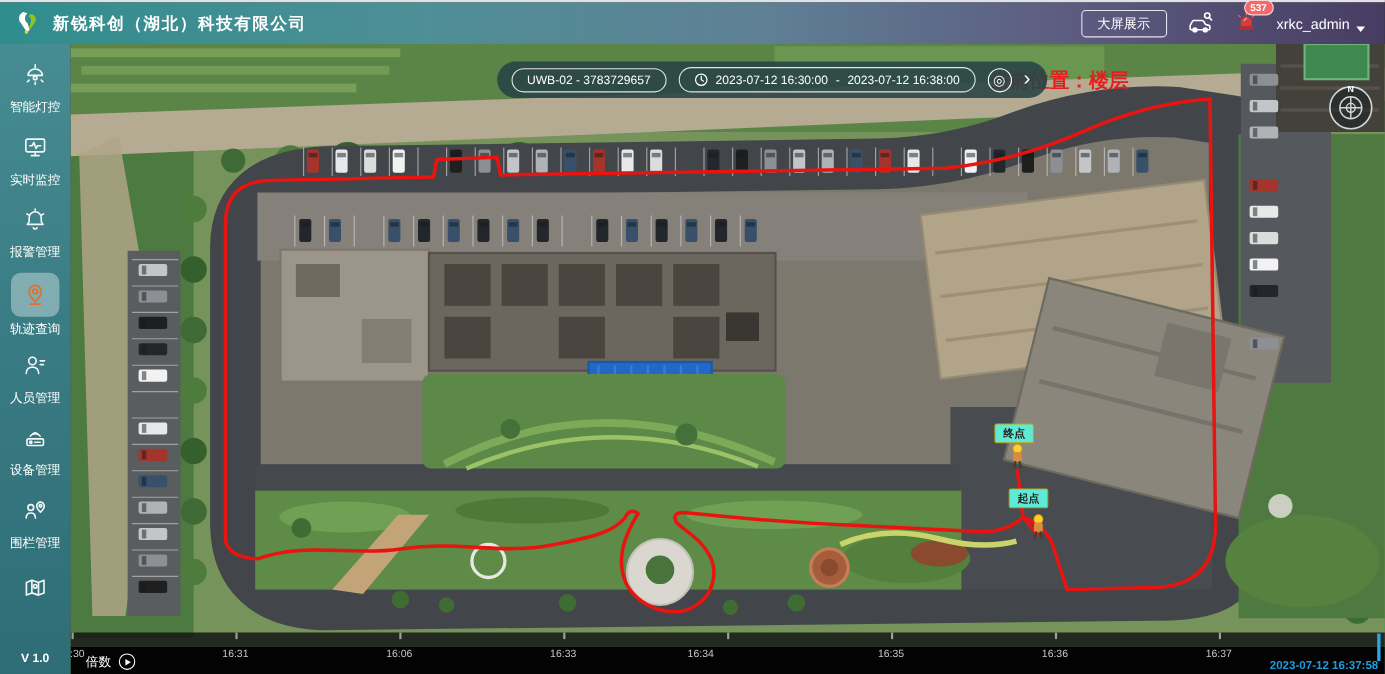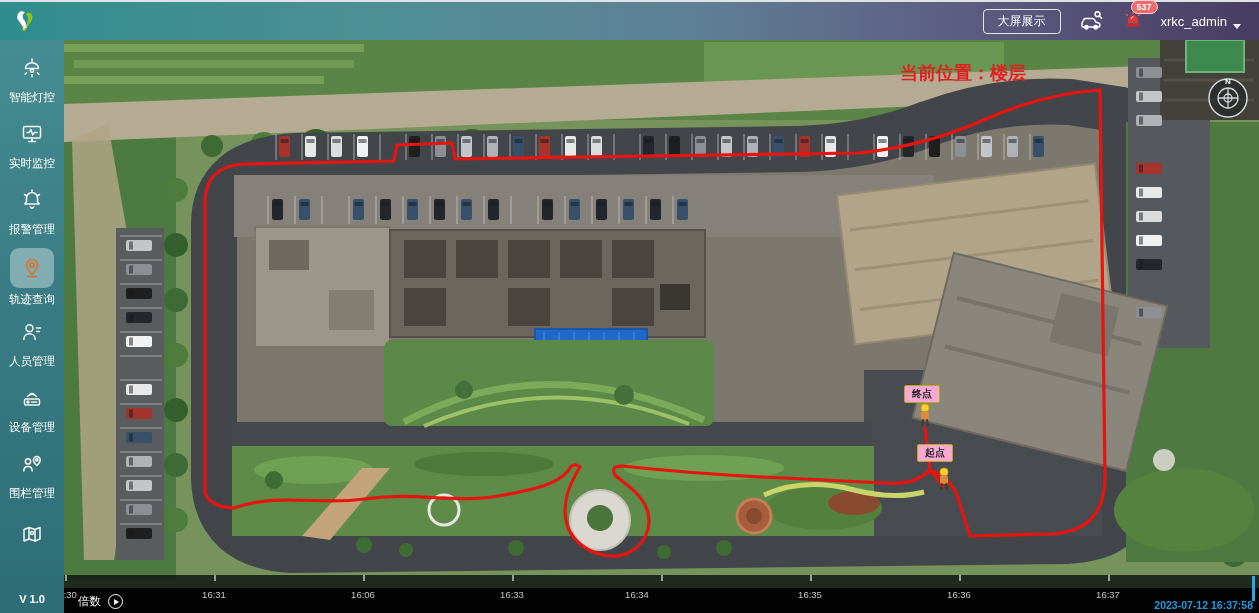--- a/index.html
+++ b/index.html
@@ -62,21 +62,21 @@
     display:flex; align-items:center; justify-content:center; font-size:13px; cursor:pointer;
   }
   .chevron { color:#fff; font-size:19px; line-height:1; cursor:pointer; padding:0 2px 3px 0; }
 
   .current-loc { position:absolute; left:836px; top:21px; color:#e31f1f; font-size:18px; font-weight:bold; z-index:9; }
 
   .compass { position:absolute; left:1142px; top:36px; width:44px; height:44px; z-index:9; cursor:pointer; }
   .compass-n { position:absolute; left:50%; top:1px; transform:translateX(-50%); color:#fff; font-size:8px; font-weight:bold; z-index:2; }
 
   .marker-label {
-    position:absolute; background:#f9a8d4; border:1px solid #b7a912; color:#222;
+    position:absolute; background:#5eead4; border:1px solid #b7a912; color:#222;
     font-size:10px; font-weight:bold; padding:1px 7px; border-radius:2px; z-index:8; white-space:nowrap;
   }
   .marker-end { left:840px; top:345px; }
   .marker-start { left:853px; top:404px; }
 
   
   .timeline { position:absolute; left:0; bottom:0; width:1195px; height:38px; z-index:12; }
   .tl-strip { position:absolute; top:0; left:0; right:0; height:13px; background:rgba(16,18,18,0.82); }
   .tick { position:absolute; top:0; width:1.5px; height:6px; background:#98a0a0; }
   .tl-black { position:absolute; top:13px; left:0; right:0; height:25px; background:#030303; }
@@ -89,20 +89,21 @@
 </style>
 </head>
 <body>
 
 <div class="header">
   <svg class="logo" viewBox="0 0 28 28">
     <path d="M9 4 C5 6 4 11 7 14 L11 20 C12 22 14 22 15 20 L13 14 C10 12 10 7 13 5 Z" fill="#fff"></path>
     <path d="M15 6 C19 5 22 9 20 13 L16 19 C15 21 14 20 14.5 18 L16 13 C17 10 15 8 14 8 Z" fill="#8fc31f"></path>
     <circle cx="12" cy="22" r="1.6" fill="#f5d328"></circle>
   </svg>
+  <div class="header-title">新锐科创（湖北）科技有限公司</div>
   <div class="header-right">
     <button class="bigscreen-btn">大屏展示</button>
     <div class="hicon">
       <svg width="27" height="24" viewBox="0 0 26 24" fill="none" stroke="#fff" stroke-width="1.5" stroke-linecap="round" stroke-linejoin="round">
         <path d="M3.5 17v-3l2-3.6c.3-.5.7-.8 1.3-.8h7.4c.6 0 1.1.3 1.4.8l2 2.8 2.8.9c.6.2 1 .7 1 1.3v1.6c0 .6-.4 1-1 1h-16c-.5 0-.9-.4-.9-1z"></path>
         <circle cx="7.8" cy="18.2" r="1.7" fill="#fff"></circle>
         <circle cx="17.2" cy="18.2" r="1.7" fill="#fff"></circle>
         <circle cx="19" cy="5.2" r="2.4"></circle>
         <path d="M20.8 7l2.2 2.2"></path>
       </svg>
@@ -539,20 +540,40 @@
         <path d="M-2,12 l-1,5 M2,12 l1,5" stroke="#4a3a28" stroke-width="2" stroke-linecap="round"></path>
       </g>
       <g transform="translate(880,432)">
         <circle cx="0" cy="0" r="4" fill="#ffcf2e" stroke="#d8a510" stroke-width="1"></circle>
         <rect x="-4" y="3" width="8" height="9" rx="2.5" fill="#d98c3c"></rect>
         <path d="M-2,12 l-1,5 M2,12 l1,5" stroke="#4a3a28" stroke-width="2" stroke-linecap="round"></path>
       </g>
     </g>
   </svg>
 
+  <div class="query-bar">
+    <div class="pill">
+      <span>UWB-02 - 3783729657</span>
+    </div>
+    <div class="pill">
+      <svg width="13" height="13" viewBox="0 0 14 14" fill="none" stroke="#fff" stroke-width="1.2">
+        <circle cx="7" cy="7" r="5.6"></circle>
+          <path d="M7 3.8V7l2.3 1.4" stroke-linecap="round"></path>
+      </svg>
+      <span>2023-07-12 16:30:00</span>
+      <span>-</span>
+      <span>2023-07-12 16:38:00</span>
+    </div>
+    <div class="locate-btn">
+      <span>◎</span>
+    </div>
+    <div class="chevron">
+      <span>›</span>
+    </div>
+  </div>
 
   <div class="current-loc">当前位置：楼层</div>
 
   <div class="compass">
     <div class="compass-n">N</div>
     <svg width="44" height="44" viewBox="0 0 44 44">
       <circle cx="22" cy="22" r="19" fill="rgba(20,30,32,0.5)" stroke="#cfd8d8" stroke-width="1.5"></circle>
       <circle cx="22" cy="22" r="10" fill="none" stroke="#cfd8d8" stroke-width="1.3"></circle>
       <path d="M22 12v20 M12 22h20" stroke="#cfd8d8" stroke-width="1.3"></path>
       <circle cx="22" cy="22" r="4" fill="none" stroke="#cfd8d8" stroke-width="1.3"></circle>

